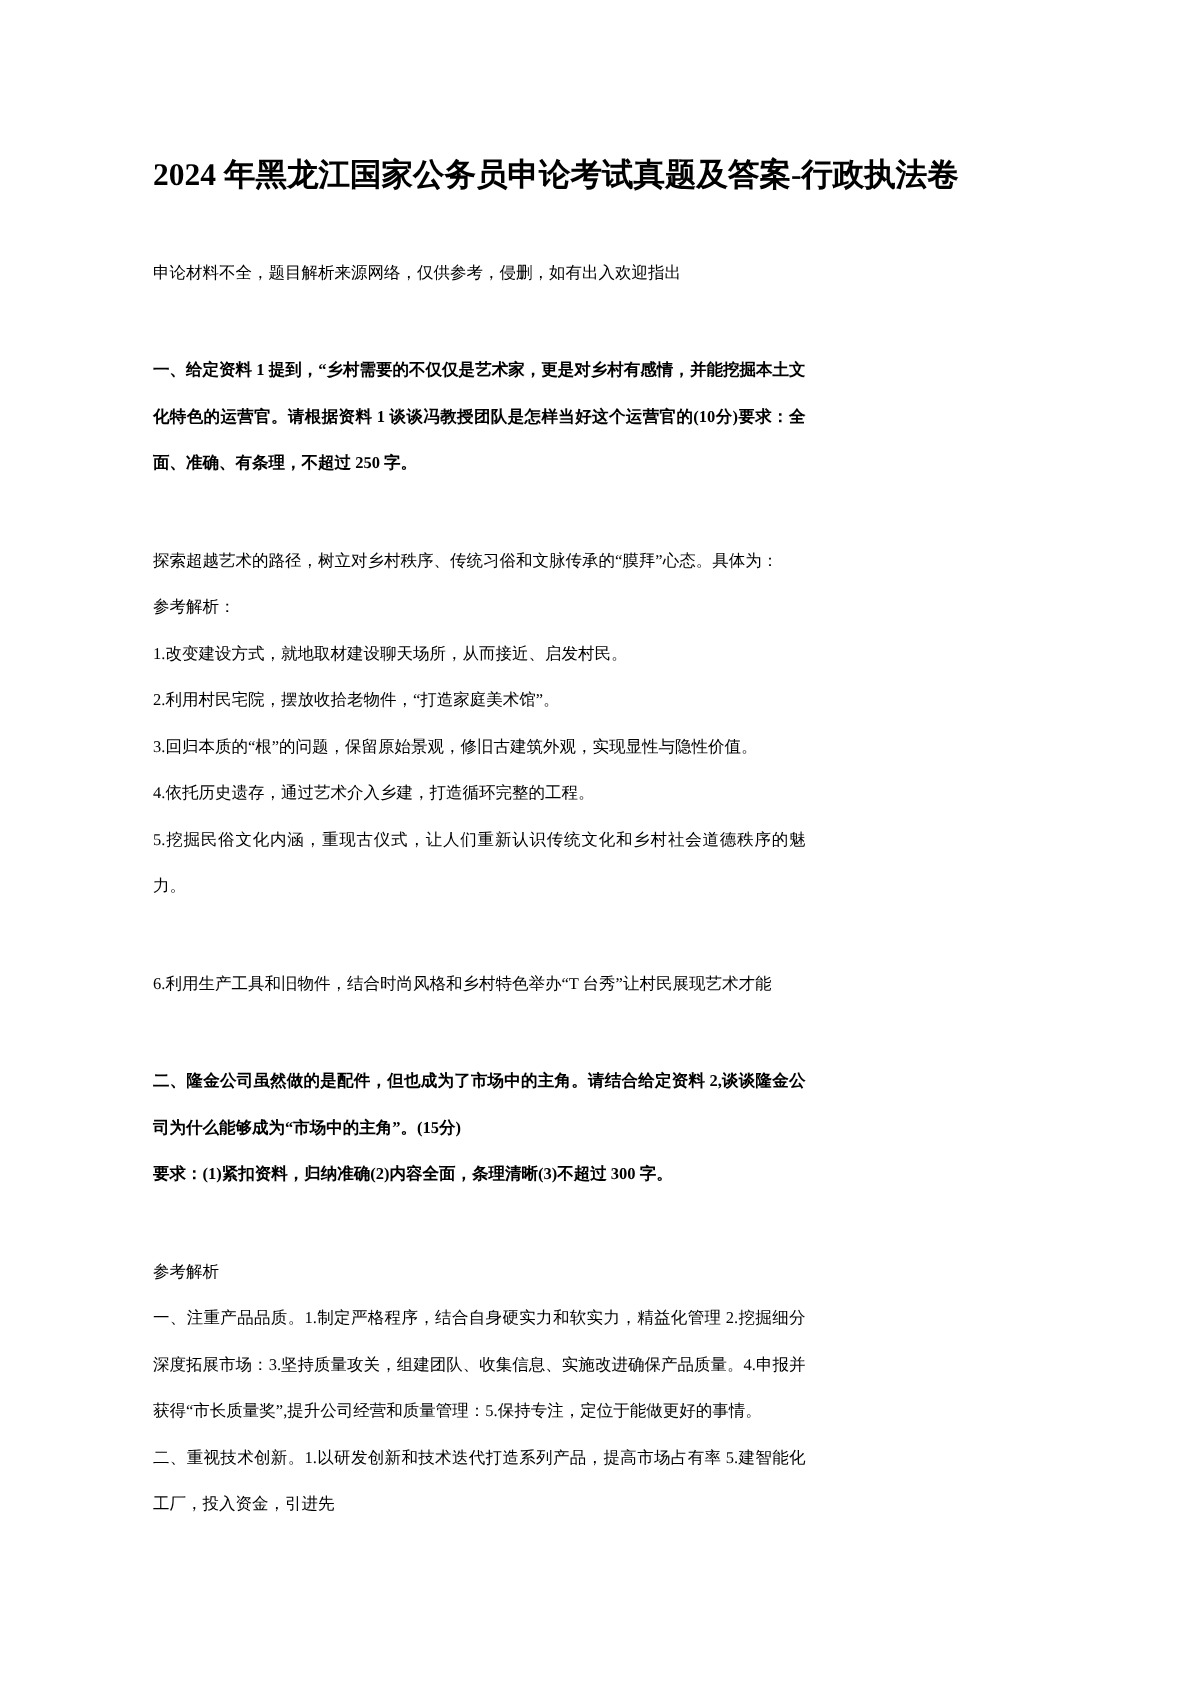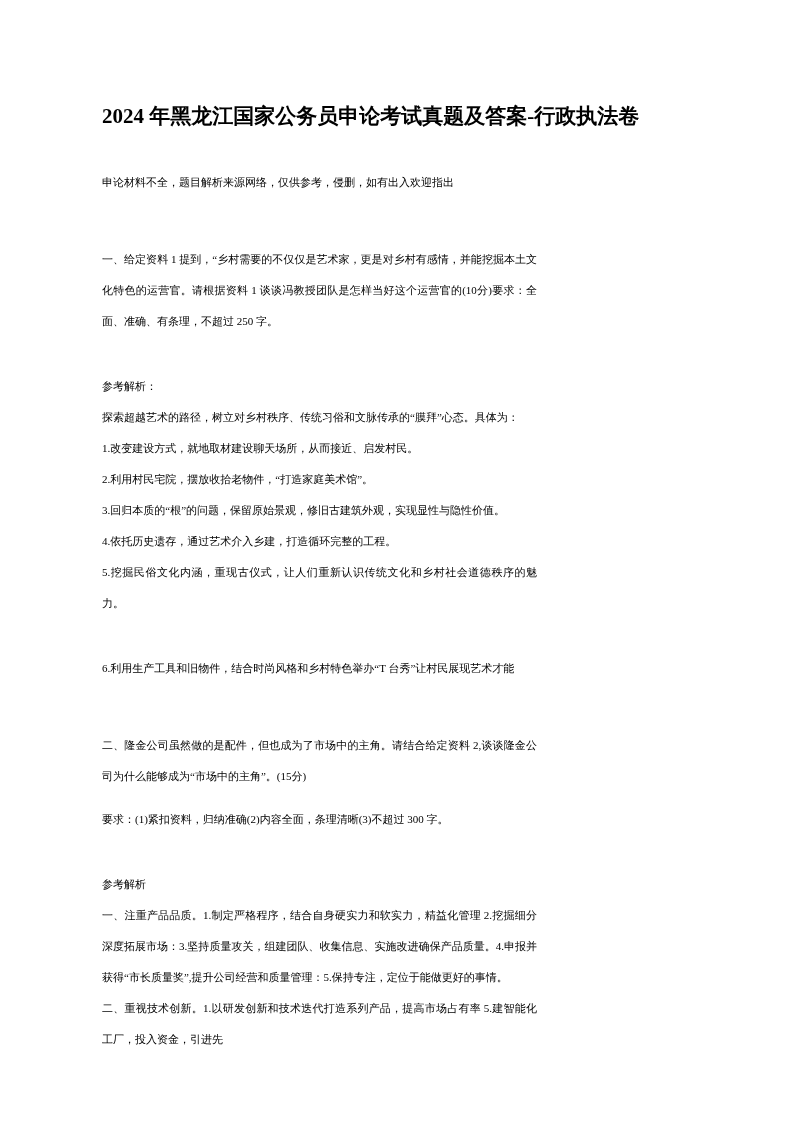--- a/index.html
+++ b/index.html
@@ -19,42 +19,42 @@
     text-align: center;
     line-height: 33px;
     white-space: nowrap;
   }
   .para {
     font-size: 11px;
     line-height: 31px;
     text-align: justify;
     word-break: break-all;
   }
-  .bold { font-weight: 400; margin-top: 12px; }
+  .bold { font-weight: 700; }
   .spacer { height: 34px; }
 </style>
 </head>
 <body>
 
 <div class="page">
 
   <h1 class="doc-title">2024 年黑龙江国家公务员申论考试真题及答案-行政执法卷</h1>
 
   <div class="spacer"></div>
 
   <p class="para">申论材料不全，题目解析来源网络，仅供参考，侵删，如有出入欢迎指出</p>
 
   <div class="spacer"></div>
 
   <p class="para bold">一、给定资料 1 提到，“乡村需要的不仅仅是艺术家，更是对乡村有感情，并能挖掘本土文化特色的运营官。请根据资料 1 谈谈冯教授团队是怎样当好这个运营官的(10分)要求：全面、准确、有条理，不超过 250 字。</p>
 
   <div class="spacer"></div>
 
+  <p class="para">探索超越艺术的路径，树立对乡村秩序、传统习俗和文脉传承的“膜拜”心态。具体为：</p>
   <p class="para">参考解析：</p>
-  <p class="para">探索超越艺术的路径，树立对乡村秩序、传统习俗和文脉传承的“膜拜”心态。具体为：</p>
   <p class="para">1.改变建设方式，就地取材建设聊天场所，从而接近、启发村民。</p>
   <p class="para">2.利用村民宅院，摆放收拾老物件，“打造家庭美术馆”。</p>
   <p class="para">3.回归本质的“根”的问题，保留原始景观，修旧古建筑外观，实现显性与隐性价值。</p>
   <p class="para">4.依托历史遗存，通过艺术介入乡建，打造循环完整的工程。</p>
   <p class="para">5.挖掘民俗文化内涵，重现古仪式，让人们重新认识传统文化和乡村社会道德秩序的魅力。</p>
 
   <div class="spacer"></div>
 
   <p class="para">6.利用生产工具和旧物件，结合时尚风格和乡村特色举办“T 台秀”让村民展现艺术才能</p>
 

